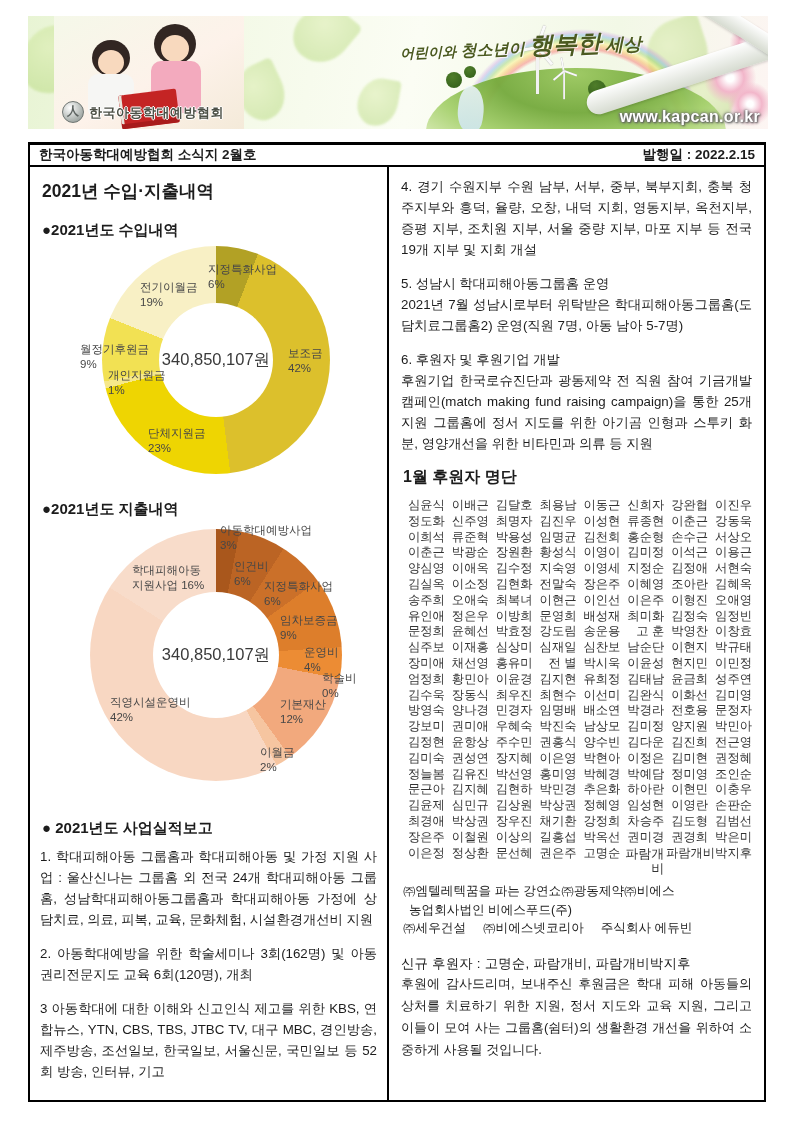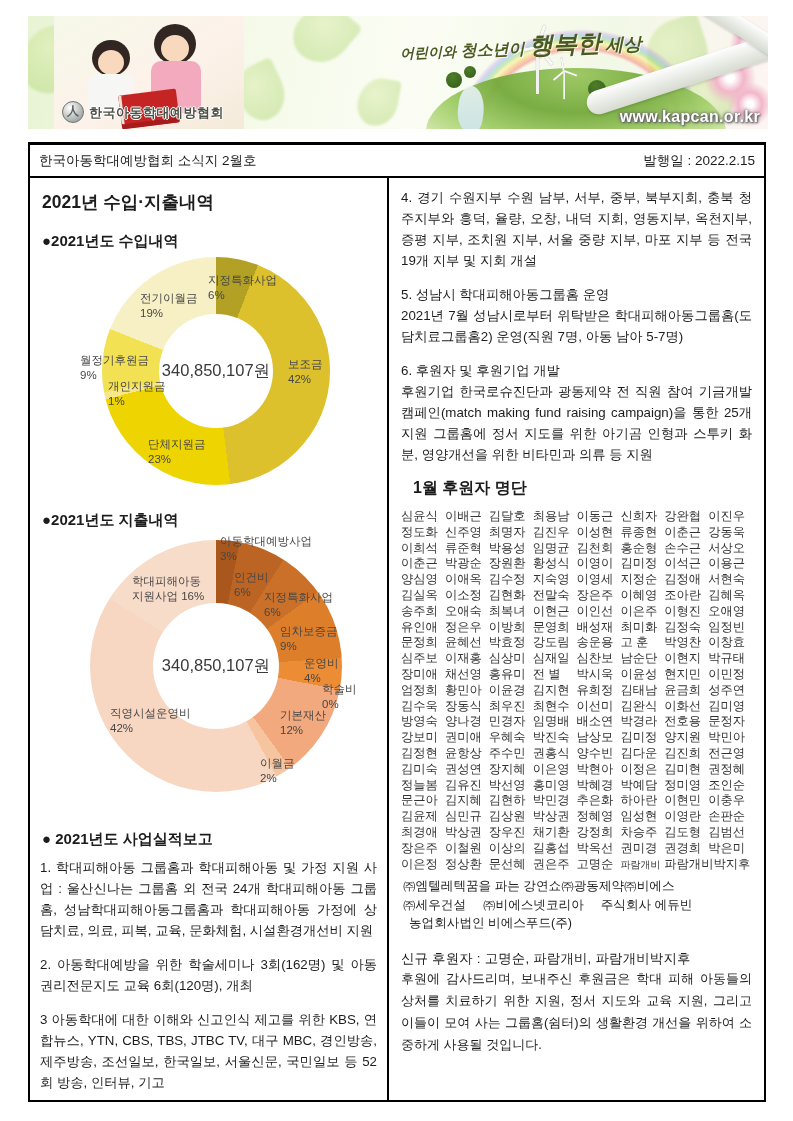--- a/index.html
+++ b/index.html
@@ -35,22 +35,22 @@
   .logo-emblem{position:absolute;left:34px;top:85px;width:22px;height:22px;border-radius:50%;border:1.5px solid #6f7673;
     background:radial-gradient(circle at 35% 30%,#ffffff,#b9bfbc 55%,#848c89);color:#5d6461;font-size:12px;line-height:19px;text-align:center;font-weight:bold}
   .logo-text{position:absolute;left:61px;top:88px;font-size:13px;font-weight:bold;color:#4c5046;letter-spacing:.5px;
     text-shadow:-1px 0 #fff,1px 0 #fff,0 -1px #fff,0 1px #fff}
   .banner-url{position:absolute;right:8px;bottom:3px;font-size:16px;font-weight:bold;color:#fff;letter-spacing:.3px;
     text-shadow:1px 1px 2px #5a5a5a,-1px 0 2px #777,0 0 4px #666}
 
   
   .frame{position:absolute;left:28px;top:142px;width:738px;height:960px;background:#fff;
     border:2px solid #000;border-top-width:3px;display:flex;flex-direction:column;overflow:hidden}
-  .masthead{height:33px;border-bottom:2px solid #000;display:flex;justify-content:space-between;align-items:center;
-    padding:0 9px;font-size:13.5px;font-weight:normal;flex:none}
+  .masthead{height:22px;border-bottom:2px solid #000;display:flex;justify-content:space-between;align-items:center;
+    padding:0 9px;font-size:13.5px;font-weight:bold;flex:none}
   .cols{flex:1;display:flex;min-height:0}
   .col-left{width:359px;flex:none;border-right:2px solid #000;padding:8px 10px 0 10px;position:relative;overflow:hidden}
   .col-right{flex:1;padding:9px 12px 0 12px;overflow:hidden}
 
   .sec-title{font-size:17.5px;font-weight:bold;margin:4px 0 18px 2px}
   .sub-heading{font-size:15px;font-weight:bold;margin:12px 0 2px 2px}
   .report-heading{font-size:15px;font-weight:bold;margin:10px 0 8px 2px}
 
   
   .chart-wrap{position:relative;width:338px}
@@ -64,23 +64,23 @@
   .donut.d2::after{inset:63px}
   .donut-center{position:absolute;transform:translate(-50%,-50%);font-size:16.5px;color:#3a3a3a;white-space:nowrap}
   .chart-label{position:absolute;font-size:11.5px;line-height:1.3;color:#474747;white-space:nowrap}
 
   
   .para{font-size:13.3px;line-height:21px;text-align:justify;color:#1c1c1c}
   .col-left .para{margin-bottom:13px}
   .r-item{margin-bottom:13px}
   .r-item .para{margin-bottom:0}
 
-  .donor-heading{font-size:16px;font-weight:bold;margin:4px 0 10px 12px}
-  .donor-grid{display:grid;grid-template-columns:repeat(8,1fr);font-size:12.3px;line-height:15.8px;color:#333;text-align:left}
-  .donor-grid span.small{font-size:10px}
+  .donor-heading{font-size:16px;font-weight:bold;margin:4px 0 10px 2px}
+  .donor-grid{display:grid;grid-template-columns:repeat(8,1fr);font-size:12.3px;line-height:15.8px;color:#333;text-align:right}
+  .donor-grid span.small{font-size:13px}
   .company-lines{margin-top:5px;font-size:12.6px;color:#222}
   .company-line{display:flex;line-height:18.5px}
   .company-line.line-0{padding:0 14px 0 2px}
   .company-line.line-1{gap:17px;padding-left:2px}
   .company-line.line-2{padding-left:8px}
   .new-donors{font-size:13.4px;margin-top:17px;letter-spacing:.2px}
   .closing{font-size:13px;line-height:22px;text-align:justify;}
 </style>
 </head>
 <body>
@@ -436,28 +436,28 @@
             <span style="grid-column: span 2;">파람개비박지후</span>
           </div>
 
         <div class="company-lines">
             <div class="company-line line-0">
               <span>㈜엠텔레텍</span>
               <span>꿈을 파는 강연쇼</span>
               <span>㈜광동제약</span>
               <span>㈜비에스</span>
             </div>
+            <div class="company-line line-2">
+              <span>농업회사법인 비에스푸드(주)</span>
+            </div>
             <div class="company-line line-1">
               <span>㈜세우건설</span>
               <span>㈜비에스넷코리아</span>
               <span>주식회사 에듀빈</span>
             </div>
-            <div class="company-line line-2">
-              <span>농업회사법인 비에스푸드(주)</span>
-            </div>
           </div>
 
         <div class="new-donors">신규 후원자 : 고명순, 파람개비, 파람개비박지후</div>
         <div class="closing">후원에 감사드리며, 보내주신 후원금은 학대 피해 아동들의 상처를 치료하기 위한 지원, 정서 지도와 교육 지원, 그리고 이들이 모여 사는 그룹홈(쉼터)의 생활환경 개선을 위하여 소중하게 사용될 것입니다.</div>
       </div>
     </div>
   </div>
 </div>
 
 </body></html>

